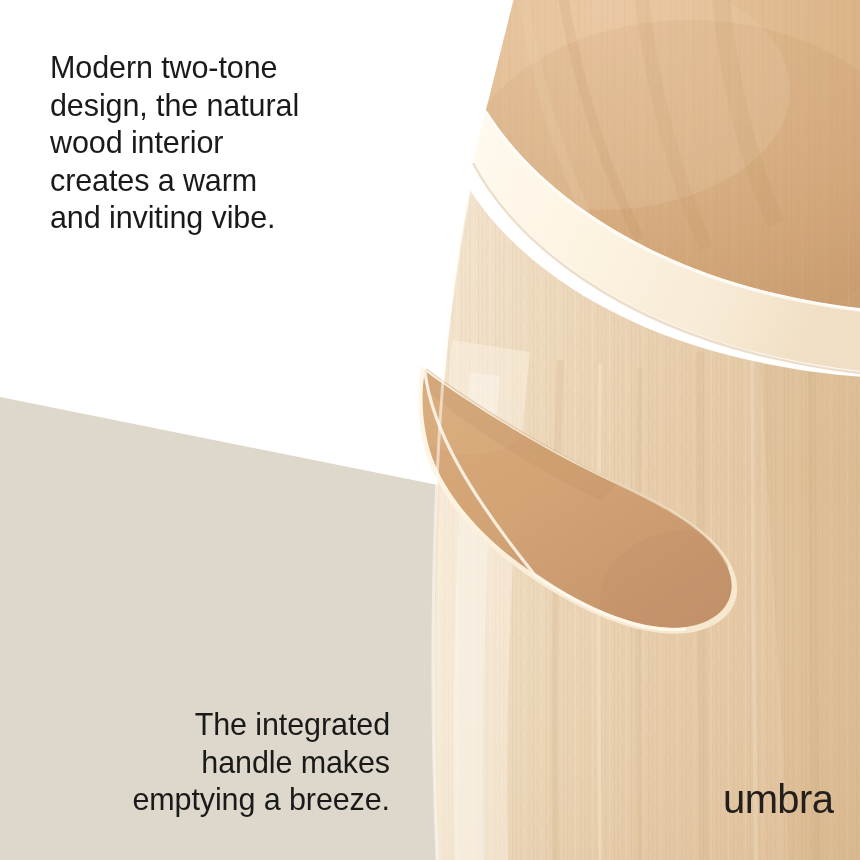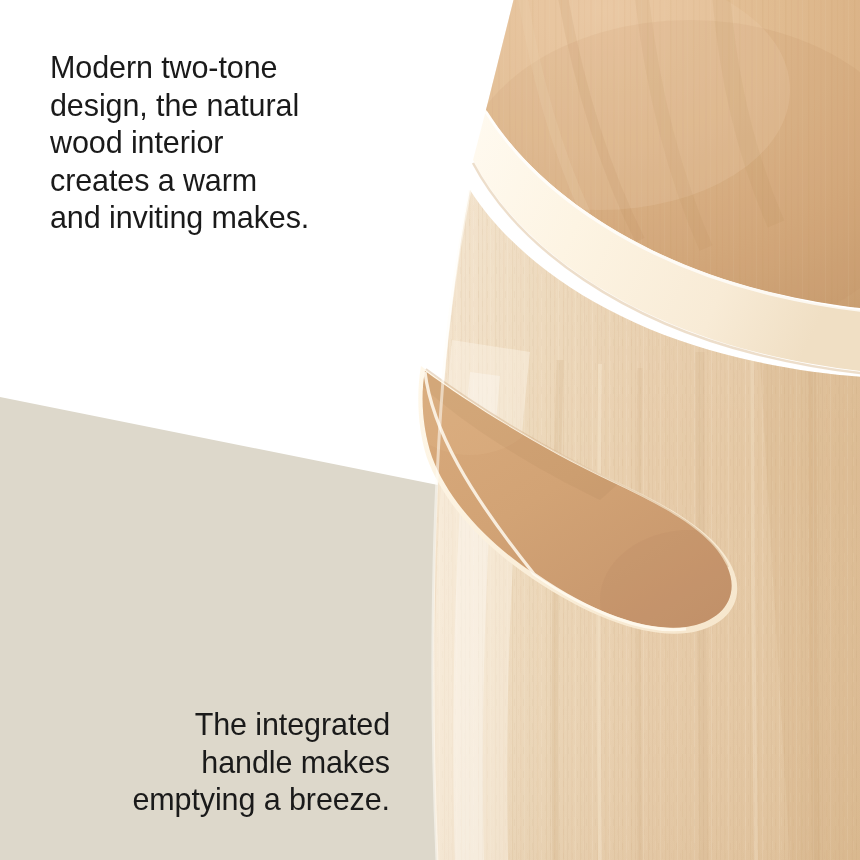--- a/index.html
+++ b/index.html
@@ -288,20 +288,21 @@
         <path d="M 470 190 C 458 250, 448 320, 443 380
                  C 432 520, 430 700, 437 860" stroke="#fffdf8" stroke-opacity="0.55" stroke-width="3" fill="none"></path>
       </g>
     </svg>
   </div>
 
   <p class="copy copy-top">Modern two-tone
 design, the natural
 wood interior
 creates a warm
-and inviting makes.</p>
+and inviting vibe.</p>
 
   <p class="copy copy-bottom">The integrated
 handle makes
 emptying a breeze.</p>
 
+  <div class="brand">umbra</div>
 
 </div>
 
 </body></html>

